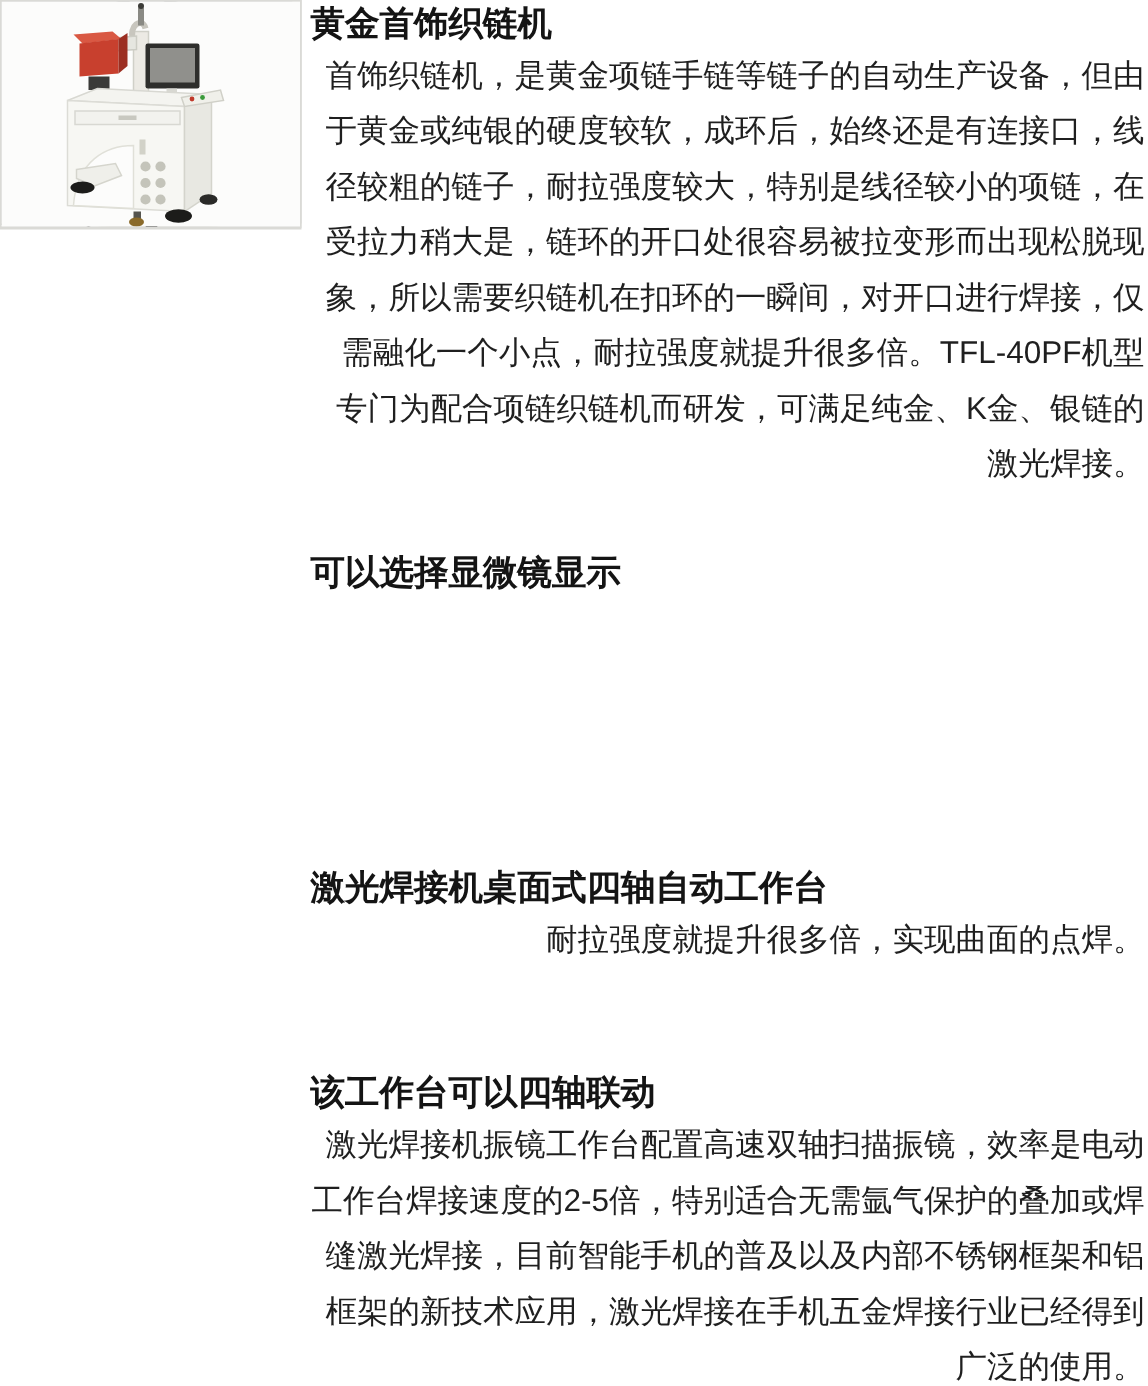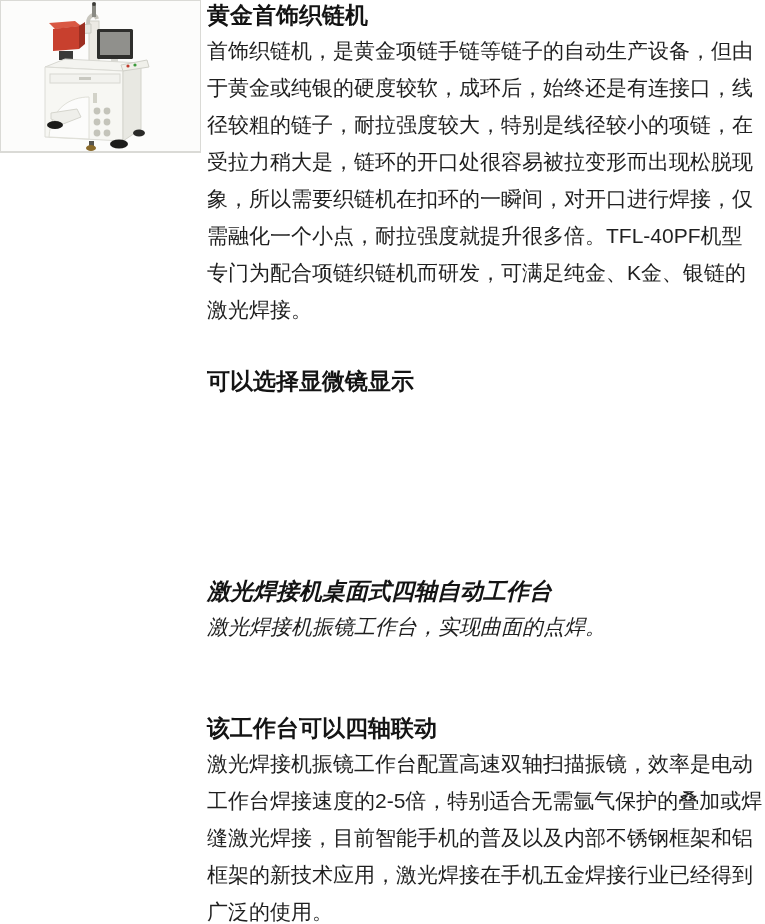--- a/index.html
+++ b/index.html
@@ -25,35 +25,35 @@
   .photo2 { left: 0; top: 348; width: 201px; height: 149px; border: 1px solid #dadad6; }
   .photo3 { left: 0; top: 532; width: 201px; height: 153px; border: 1px solid #dadad6; }
   .photo4 { left: 0; top: 755; width: 201px; height: 152px; border: 1px solid #dadad6; }
   .text-block {
     position: absolute;
     left: 207px;
     width: 556px;
   }
   .text1 { top: 2px; }
   .text2 { top: 368px; }
-  .text3 { top: 578px; font-style: italic; }
+  .text3 { top: 578px; }
   .text4 { top: 715px; }
   .sec-title {
     margin: 0;
     font-size: 23px;
     line-height: 26px;
     font-weight: bold;
     color: #141414;
   }
   .sec-body {
     margin: 4px 0 0 0;
     font-size: 21px;
     line-height: 37px;
     color: #1f1f1f;
-    text-align: left;
+    text-align: right;
   }
 </style>
 </head>
 <body>
 
 <div class="page">
 
   <figure class="photo photo1" role="img" aria-label="gold-jewelry-chain-machine-photo">
     <svg viewBox="0 0 195 150" preserveAspectRatio="none">
       <rect x="0" y="0" width="195" height="150" fill="#b4b4b4"></rect>
@@ -188,21 +188,21 @@
       <polygon points="118,106 140,99 140,129 118,137" fill="#3c3c3a"></polygon>
       <polygon points="122,105 128,103 128,133 122,135" fill="#6a6a66"></polygon>
       <path d="M54,142 L164,131" stroke="#2c3763" stroke-width="3" fill="none"></path>
       <circle cx="58" cy="146" r="4" fill="#1f1f1f"></circle>
       <circle cx="100" cy="149" r="4" fill="#1f1f1f"></circle>
       <circle cx="160" cy="135" r="4" fill="#1f1f1f"></circle>
     </svg>
   </figure>
   <div class="text-block text3">
     <h3 class="sec-title">激光焊接机桌面式四轴自动工作台</h3>
-    <p class="sec-body">激光焊接机振镜工作台，实现曲面的点焊。</p>
+    <p class="sec-body">耐拉强度就提升很多倍，实现曲面的点焊。</p>
   </div>
 
   <figure class="photo photo4" role="img" aria-label="laser-welder-galvo-workstation-photo">
     <svg viewBox="0 0 199 150" preserveAspectRatio="none">
       <rect x="0" y="0" width="199" height="150" fill="#fcfcfb"></rect>
 
       <rect x="88" y="20" width="10" height="44" fill="#eceae4" stroke="#d0d0c8" stroke-width="1"></rect>
       <path d="M88,26 C84,16 94,10 96,18" fill="none" stroke="#c8c6be" stroke-width="4"></path>
       <rect x="91" y="4" width="4" height="12" fill="#8a8a84"></rect>
       <circle cx="93" cy="3" r="2" fill="#3c3c38"></circle>

